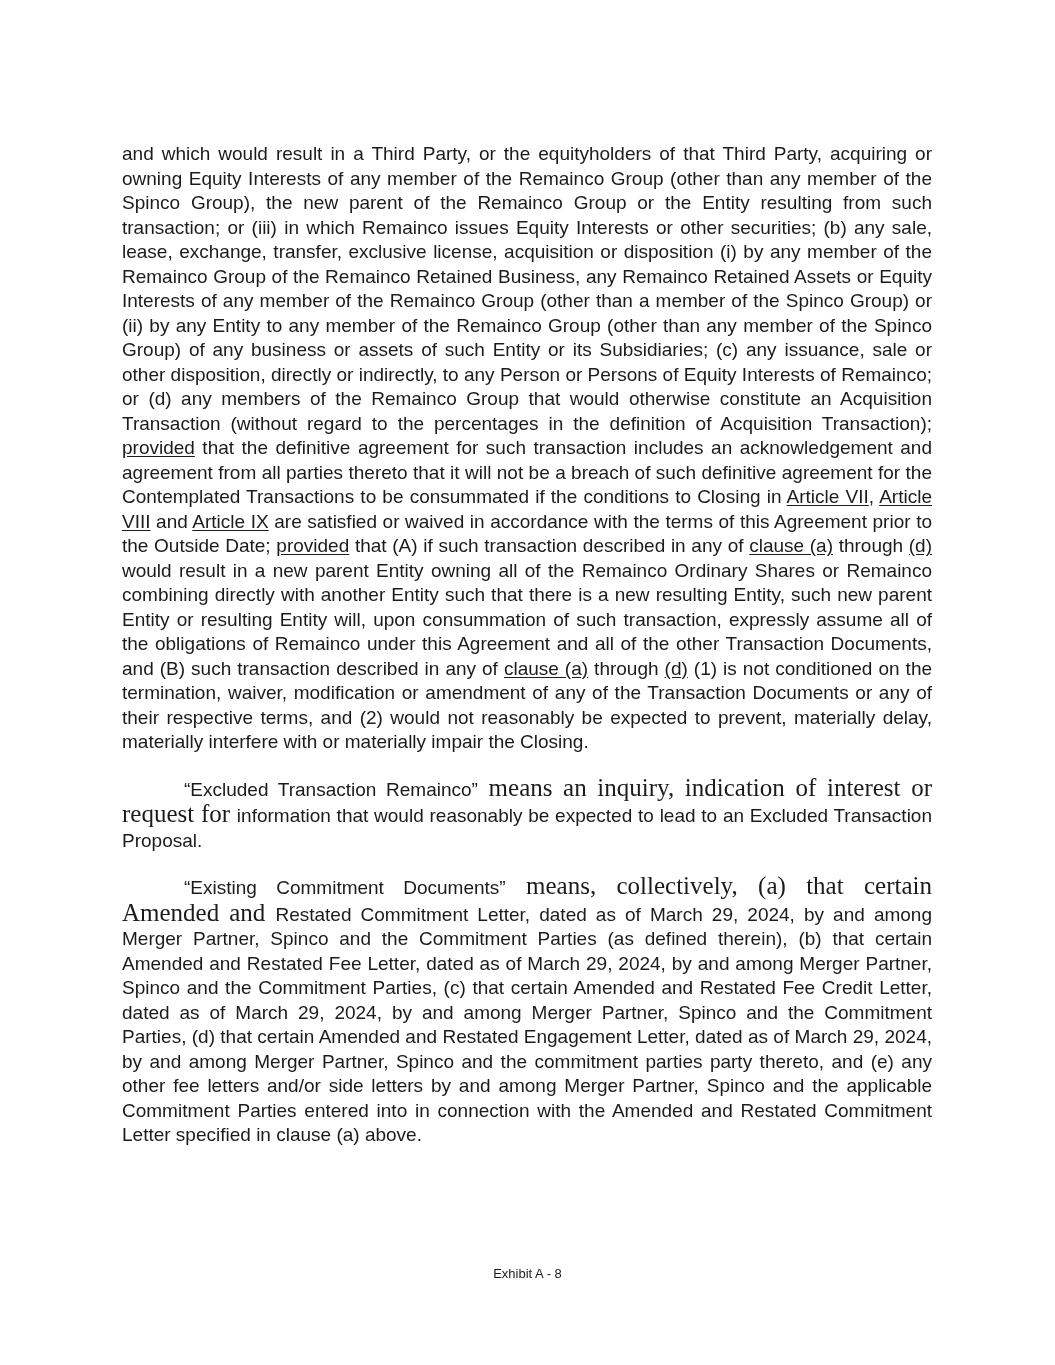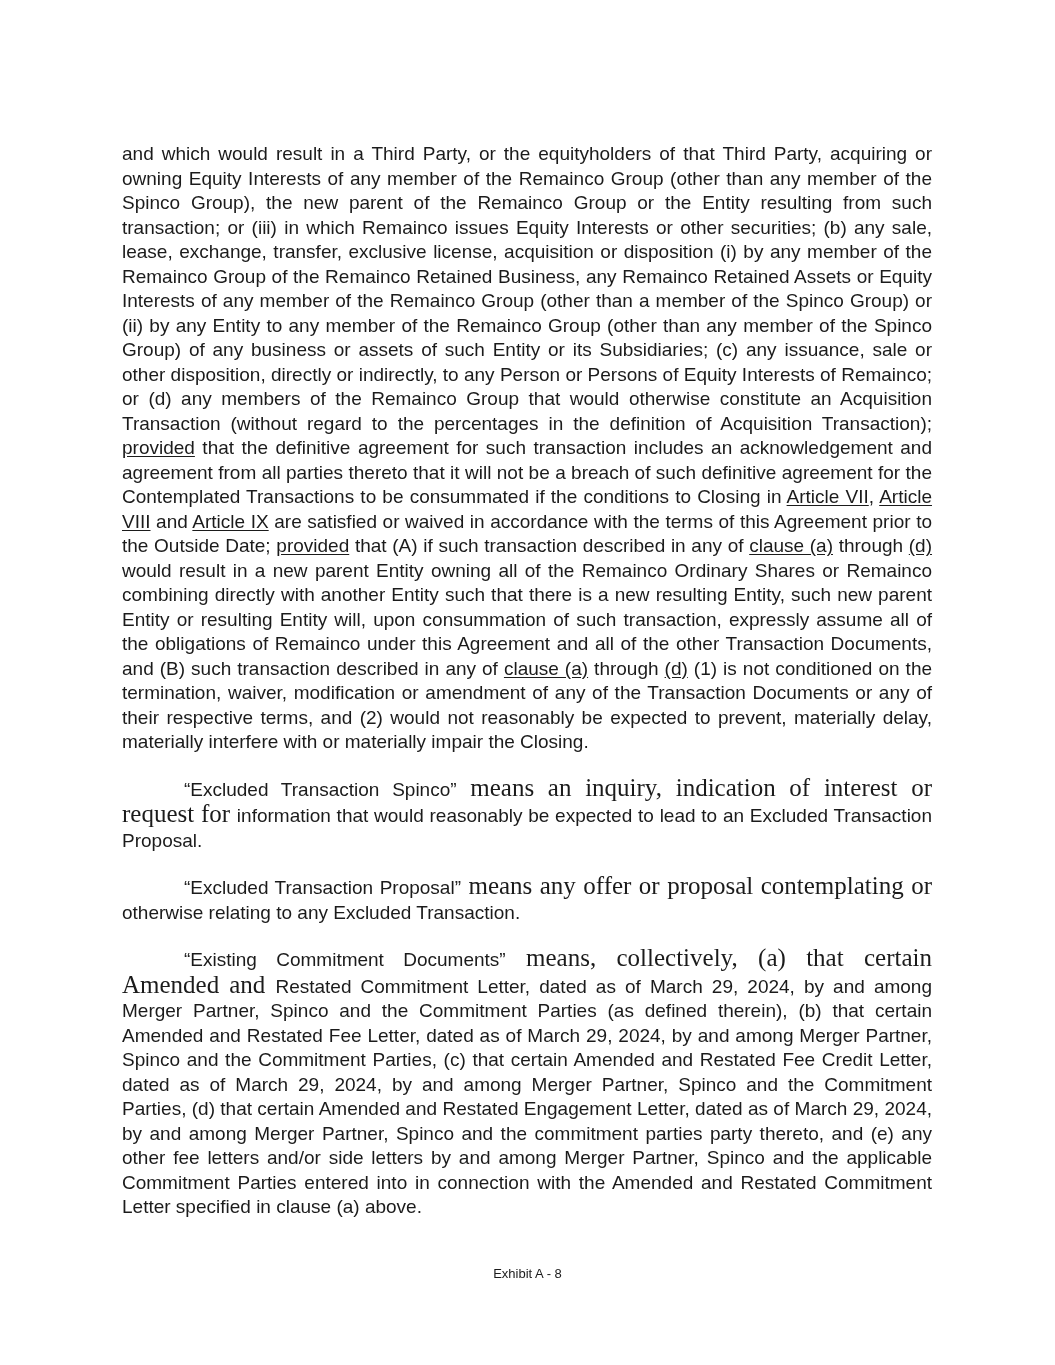--- a/index.html
+++ b/index.html
@@ -54,18 +54,17 @@
     font-size: 13px;
     color: #1b1b1b;
   }
 </style>
 </head>
 <body>
 
 <div class="page">
   <div class="content">
     <p class="para"><span>and which would result in a Third Party, or the equityholders of that Third Party, acquiring or owning Equity Interests of any member of the Remainco Group (other than any member of the Spinco Group), the new parent of the Remainco Group or the Entity resulting from such transaction; or (iii) in which Remainco issues Equity Interests or other securities; (b) any sale, lease, exchange, transfer, exclusive license, acquisition or disposition (i) by any member of the Remainco Group of the Remainco Retained Business, any Remainco Retained Assets or Equity Interests of any member of the Remainco Group (other than a member of the Spinco Group) or (ii) by any Entity to any member of the Remainco Group (other than any member of the Spinco Group) of any business or assets of such Entity or its Subsidiaries; (c) any issuance, sale or other disposition, directly or indirectly, to any Person or Persons of Equity Interests of Remainco; or (d) any members of the Remainco Group that would otherwise constitute an Acquisition Transaction (without regard to the percentages in the definition of Acquisition Transaction); </span><span class="u">provided</span><span> that the definitive agreement for such transaction includes an acknowledgement and agreement from all parties thereto that it will not be a breach of such definitive agreement for the Contemplated Transactions to be consummated if the conditions to Closing in </span><span class="u">Article VII</span><span>, </span><span class="u">Article VIII</span><span> and </span><span class="u">Article IX</span><span> are satisfied or waived in accordance with the terms of this Agreement prior to the Outside Date; </span><span class="u">provided</span><span> that (A) if such transaction described in any of </span><span class="u">clause (a)</span><span> through </span><span class="u">(d)</span><span> would result in a new parent Entity owning all of the Remainco Ordinary Shares or Remainco combining directly with another Entity such that there is a new resulting Entity, such new parent Entity or resulting Entity will, upon consummation of such transaction, expressly assume all of the obligations of Remainco under this Agreement and all of the other Transaction Documents, and (B) such transaction described in any of </span><span class="u">clause (a)</span><span> through </span><span class="u">(d)</span><span> (1) is not conditioned on the termination, waiver, modification or amendment of any of the Transaction Documents or any of their respective terms, and (2) would not reasonably be expected to prevent, materially delay, materially interfere with or materially impair the Closing.</span></p>
-    <p class="para indent"><span class="term">“Excluded Transaction Spinco”</span><span class="serif"> means an inquiry, indication of interest or request for </span><span>information that would reasonably be expected to lead to an Excluded Transaction Proposal.</span></p>
-    <p class="para indent"><span class="term">“Excluded Transaction Proposal”</span><span class="serif"> means any offer or proposal contemplating or </span><span>otherwise relating to any Excluded Transaction.</span></p>
+    <p class="para indent"><span class="term">“Excluded Transaction Remainco”</span><span class="serif"> means an inquiry, indication of interest or request for </span><span>information that would reasonably be expected to lead to an Excluded Transaction Proposal.</span></p>
     <p class="para indent"><span class="term">“Existing Commitment Documents”</span><span class="serif"> means, collectively, (a) that certain Amended and </span><span>Restated Commitment Letter, dated as of March 29, 2024, by and among Merger Partner, Spinco and the Commitment Parties (as defined therein), (b) that certain Amended and Restated Fee Letter, dated as of March 29, 2024, by and among Merger Partner, Spinco and the Commitment Parties, (c) that certain Amended and Restated Fee Credit Letter, dated as of March 29, 2024, by and among Merger Partner, Spinco and the Commitment Parties, (d) that certain Amended and Restated Engagement Letter, dated as of March 29, 2024, by and among Merger Partner, Spinco and the commitment parties party thereto, and (e) any other fee letters and/or side letters by and among Merger Partner, Spinco and the applicable Commitment Parties entered into in connection with the Amended and Restated Commitment Letter specified in clause (a) above.</span></p>
   </div>
   <div class="footer">Exhibit A - 8</div>
 </div>
 
 </body></html>

